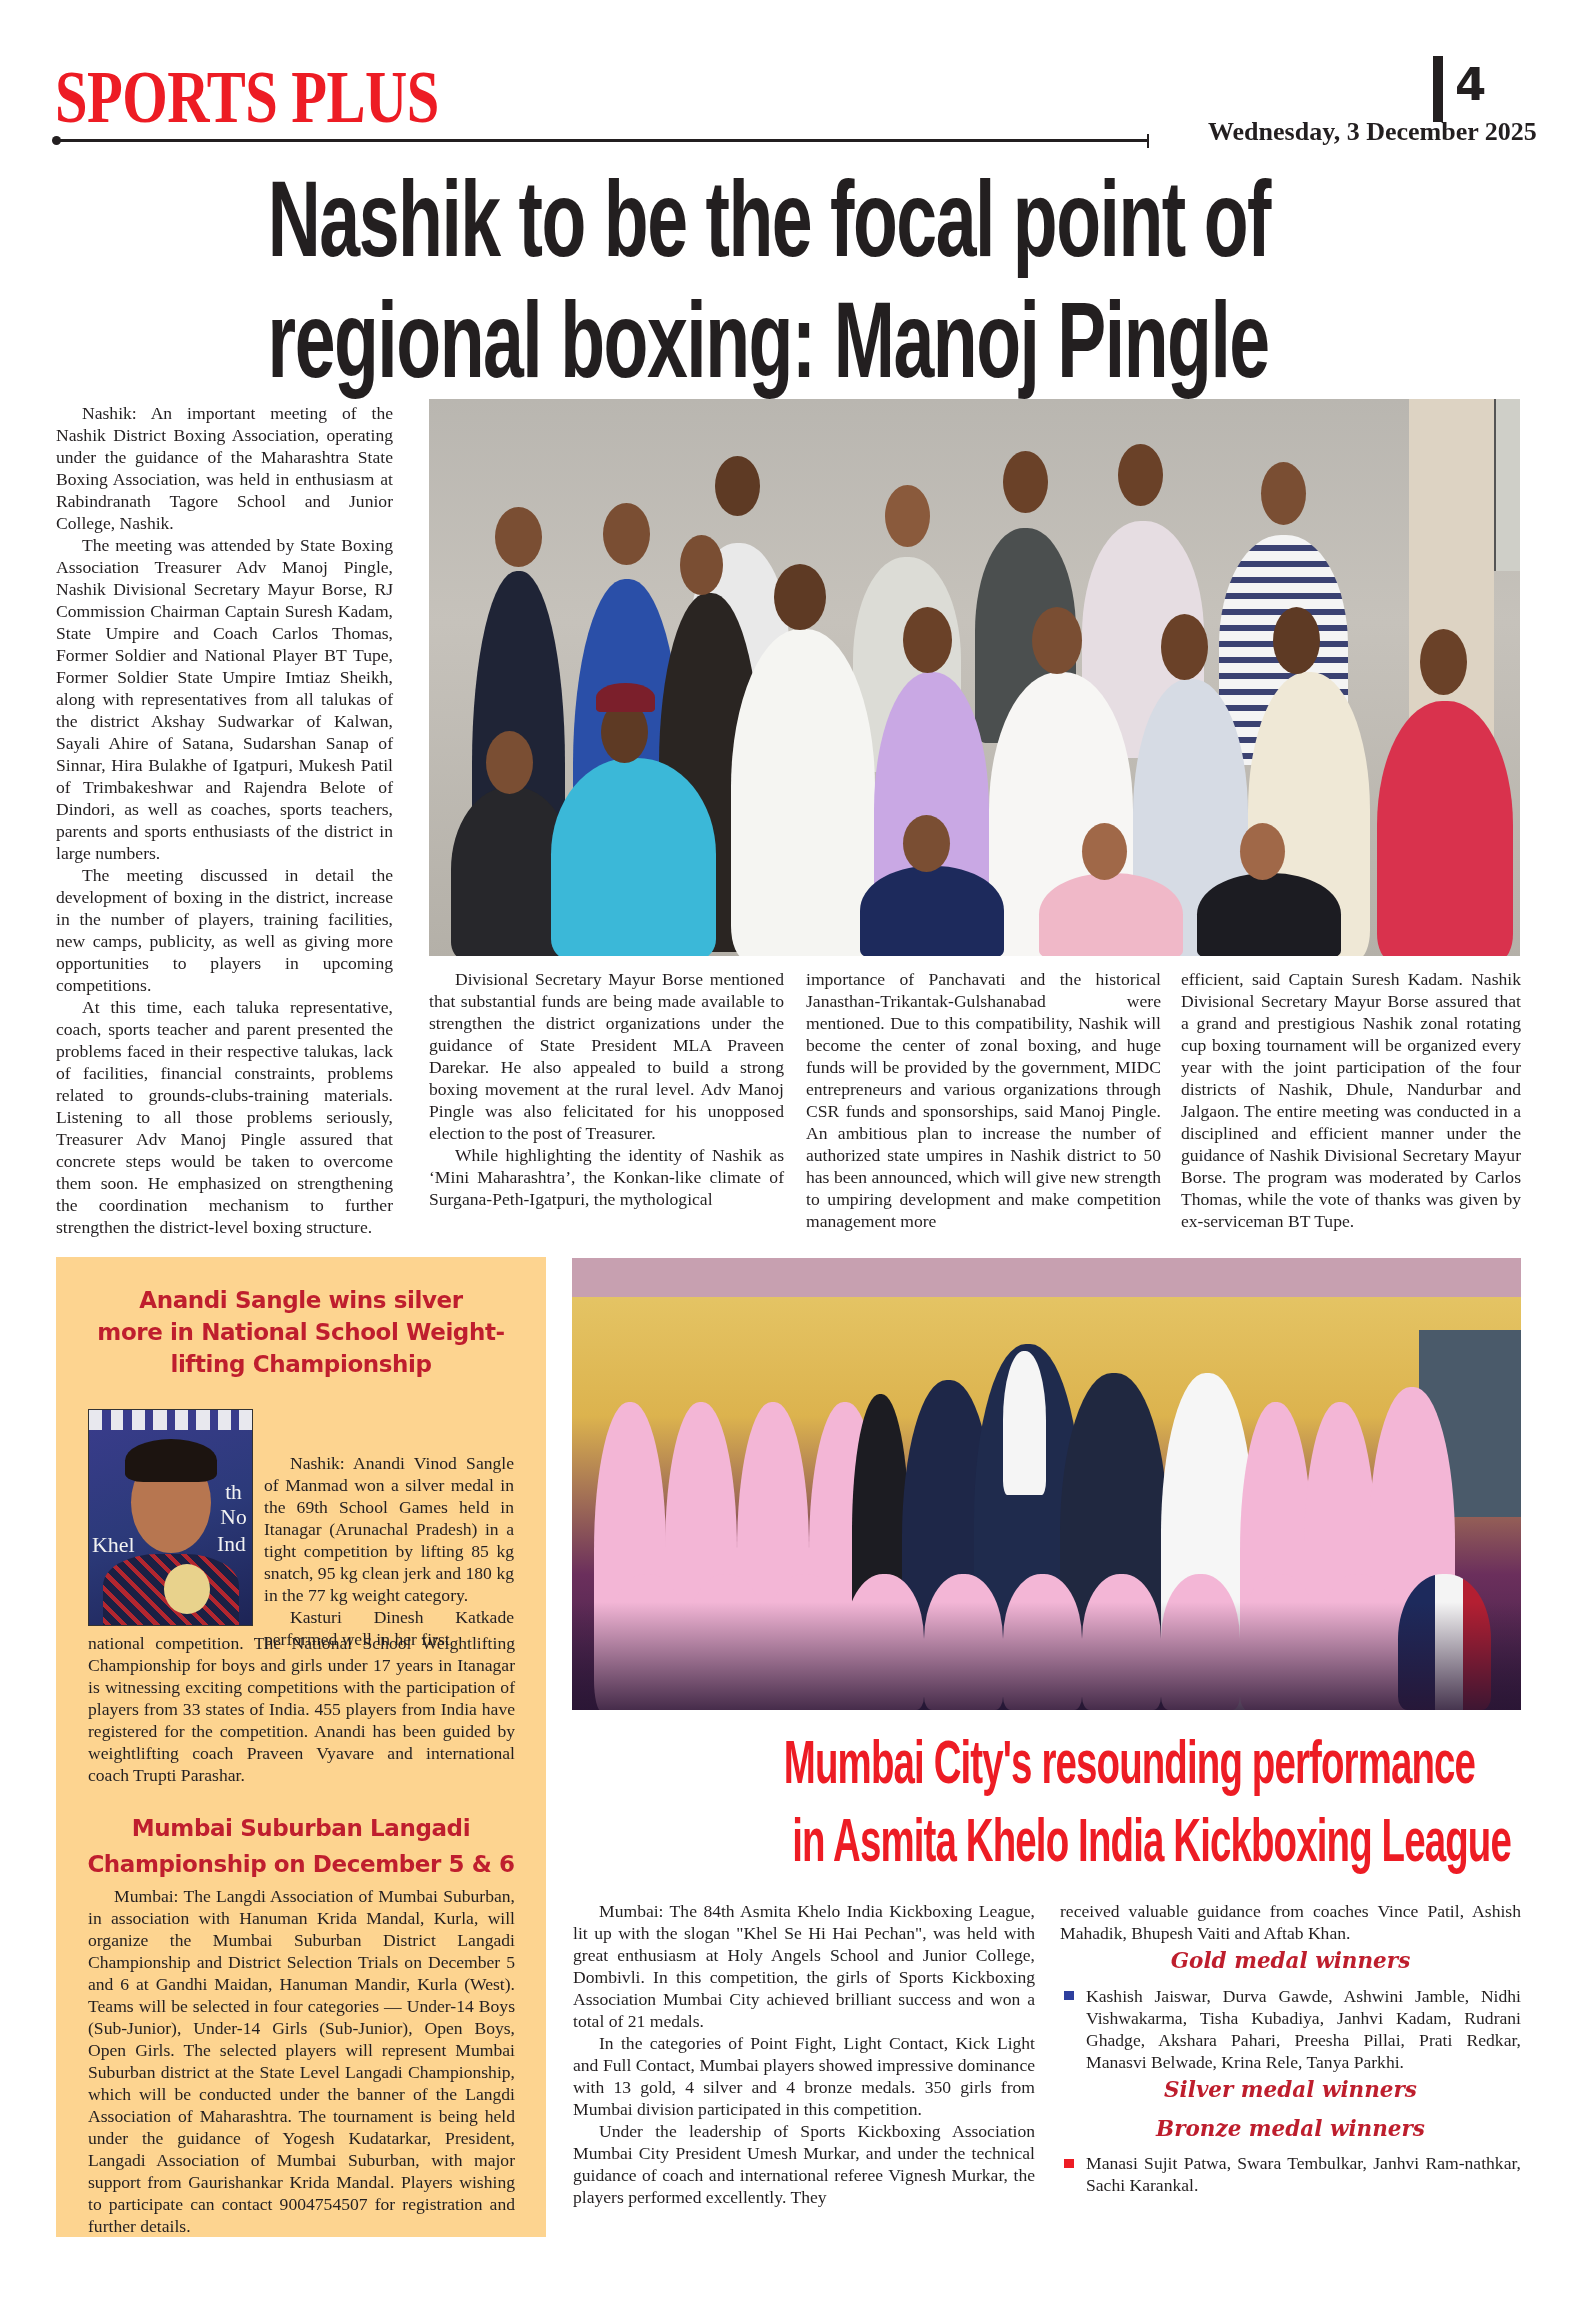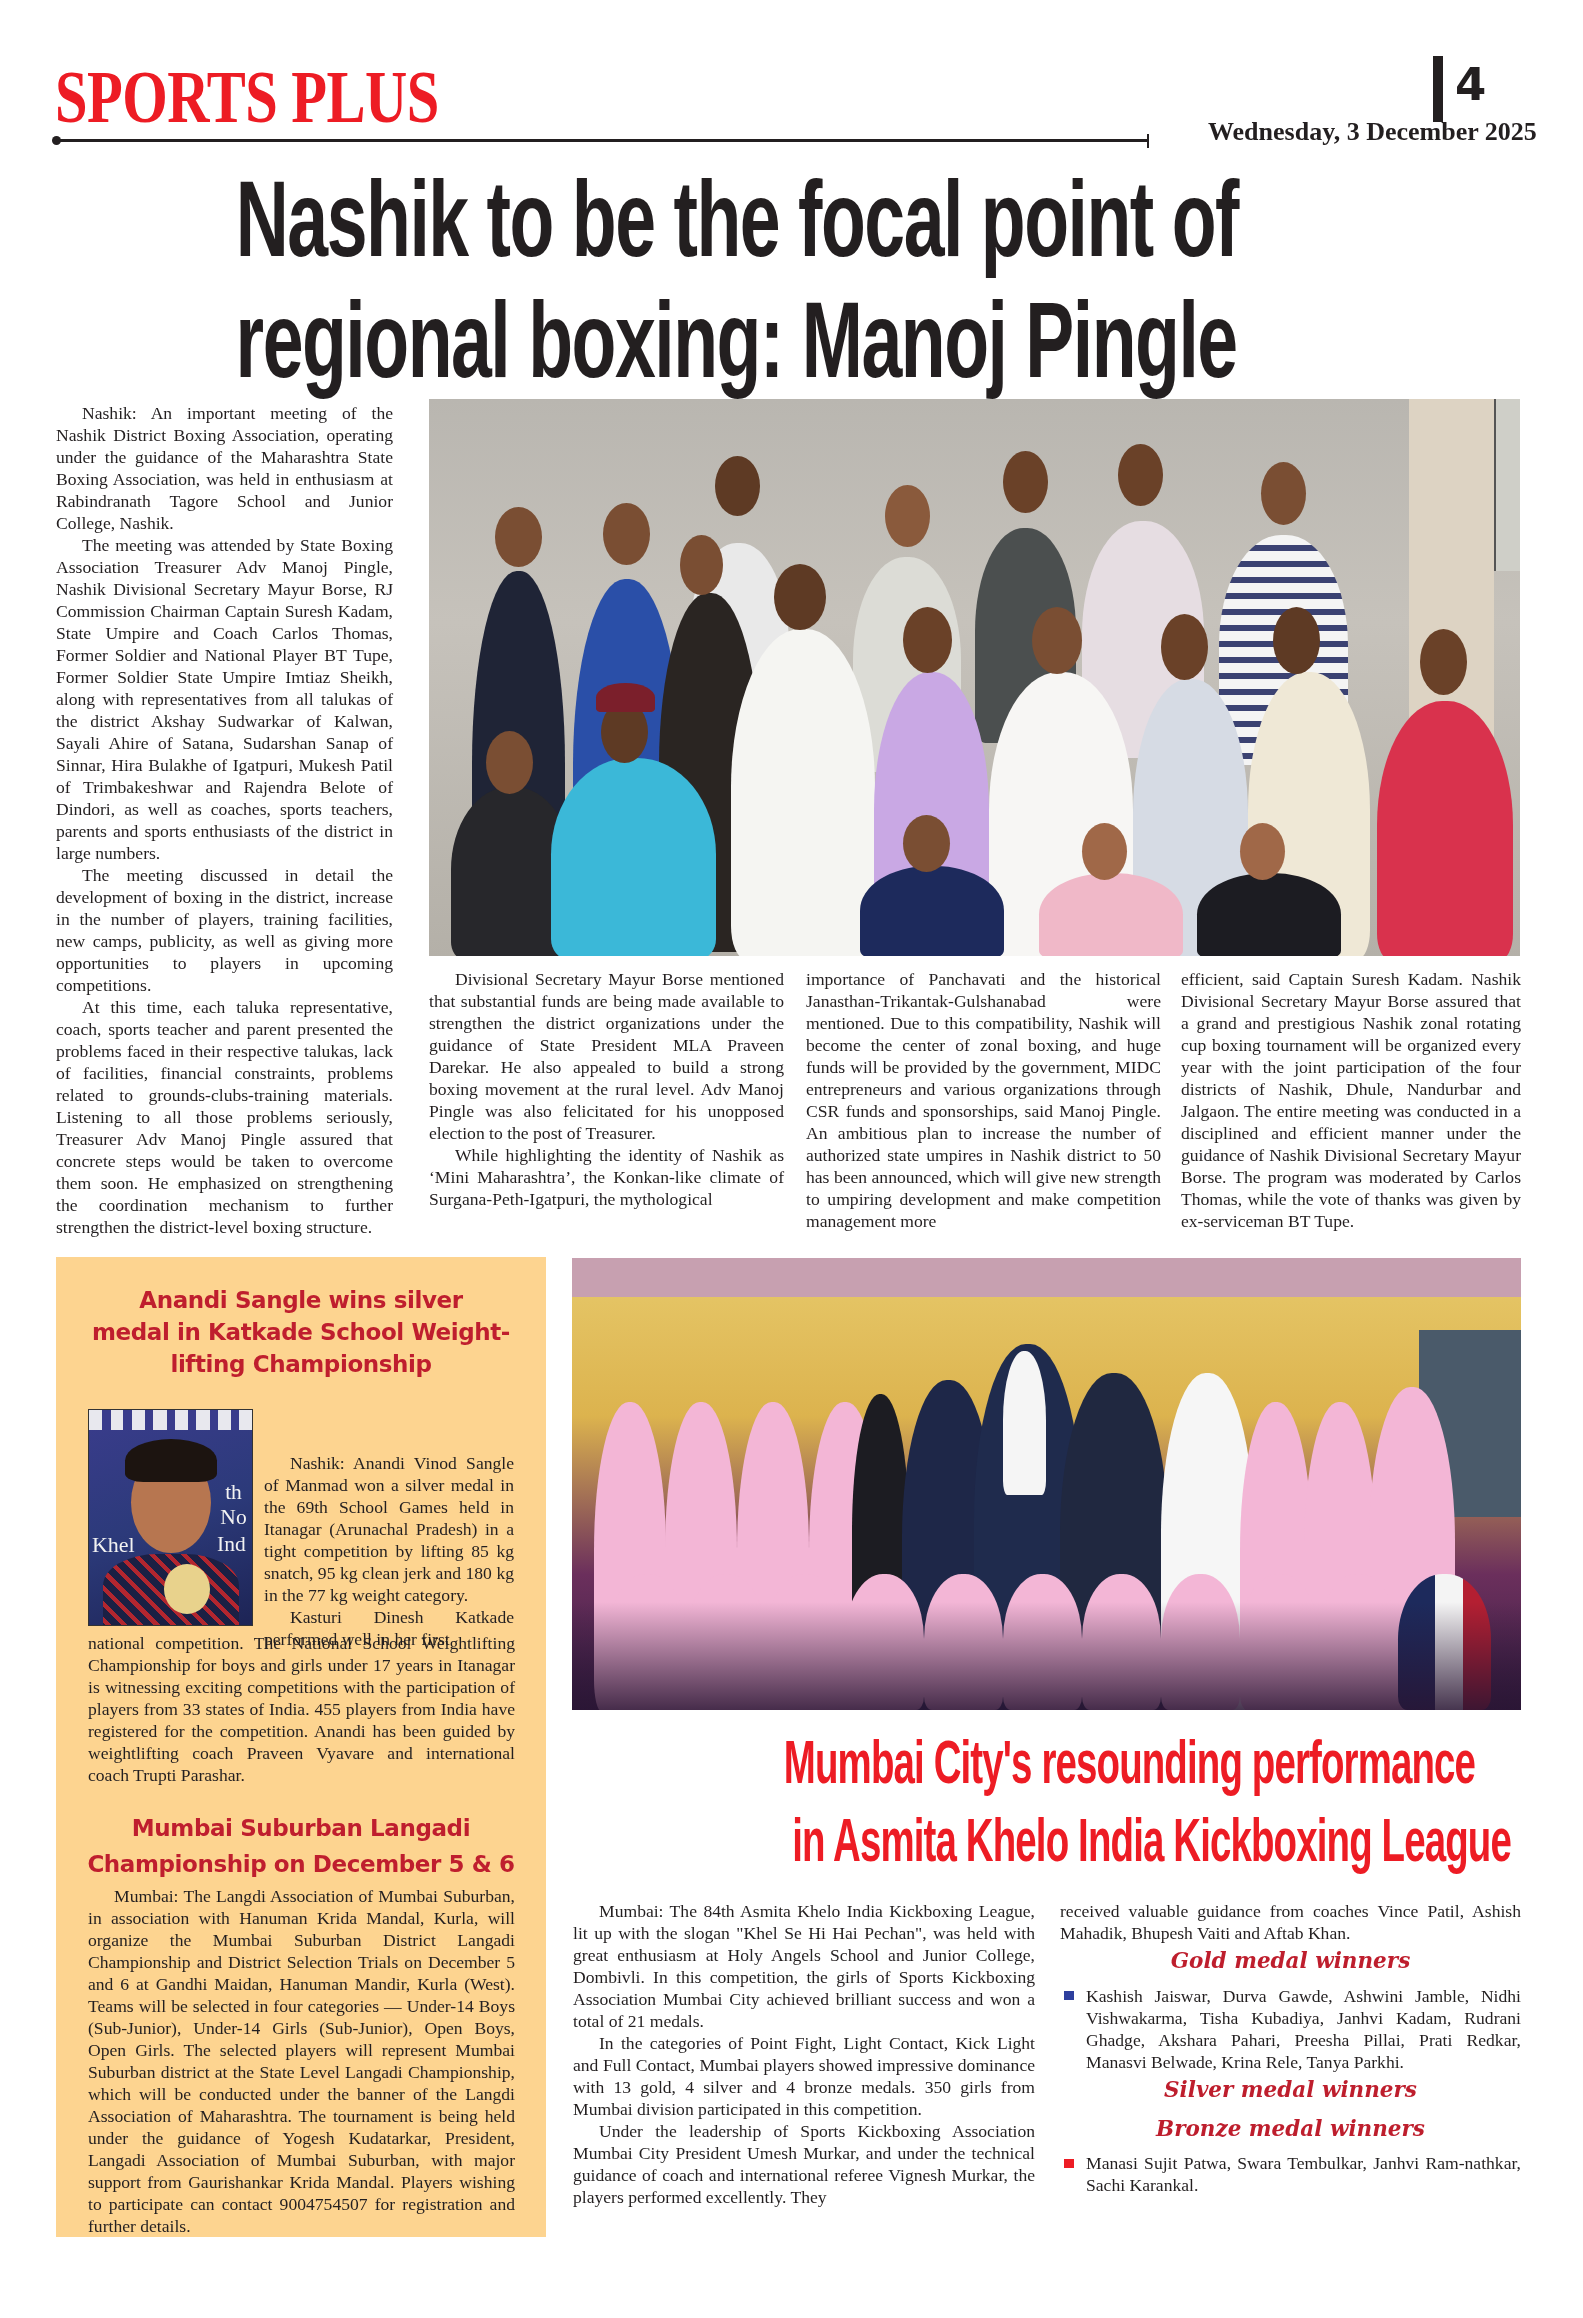--- a/index.html
+++ b/index.html
@@ -25,21 +25,21 @@
   }
   .date {
     position: absolute; left: 1208px; top: 119px; font-family: "Liberation Serif", serif;
     font-weight: bold; font-size: 26px; line-height: 1; color: #231f20; white-space: nowrap;
   }
 
   
   .headline {
     position: absolute; left: 0; top: 158px; width: 1443px; text-align: center;
     font-family: "Liberation Sans", sans-serif; font-weight: bold;
-    font-size: 108px; line-height: 121px; color: #231f20; letter-spacing: -2.2px;
+    font-size: 108px; line-height: 121px; color: #231f20; letter-spacing: -2.2px; padding-left: 32px;
   }
   .headline span { display: inline-block; transform: scaleX(0.68); transform-origin: center; white-space: nowrap; }
 
   
   .col {
     position: absolute; font-family: "Liberation Serif", serif; font-size: 17.6px;
     line-height: 22px; text-align: justify; color: #231f20;
   }
   .col p { text-indent: 26px; }
   .col p.noindent { text-indent: 0; }
@@ -167,21 +167,21 @@
 <div class="col" style="left:806px; top:968px; width:355px;">
   <p class="noindent">importance of Panchavati and the historical Janasthan-Trikantak-Gulshanabad were mentioned. Due to this compatibility, Nashik will become the center of zonal boxing, and huge funds will be provided by the government, MIDC entrepreneurs and various organizations through CSR funds and sponsorships, said Manoj Pingle. An ambitious plan to increase the number of authorized state umpires in Nashik district to 50 has been announced, which will give new strength to umpiring development and make competition management more</p>
 </div>
 <div class="col" style="left:1181px; top:968px; width:340px;">
   <p class="noindent">efficient, said Captain Suresh Kadam. Nashik Divisional Secretary Mayur Borse assured that a grand and prestigious Nashik zonal rotating cup boxing tournament will be organized every year with the joint participation of the four districts of Nashik, Dhule, Nandurbar and Jalgaon. The entire meeting was conducted in a disciplined and efficient manner under the guidance of Nashik Divisional Secretary Mayur Borse. The program was moderated by Carlos Thomas, while the vote of thanks was given by ex-serviceman BT Tupe.</p>
 </div>
 
 <div class="sidebox">
   <div class="side-head" style="top:27px;">
     <div>Anandi Sangle wins silver</div>
-    <div>medal in Katkade School Weight-</div>
+    <div>more in National School Weight-</div>
     <div>lifting Championship</div>
   </div>
 
   <div class="portrait">
     <div style="position:absolute; left:0; top:0; width:100%; height:20px; background:repeating-linear-gradient(90deg,#e8e8ee 0 13px,#3a3c8c 13px 21.5px);"></div>
     <div style="position:absolute; left:42px; top:42px; width:80px; height:101px; border-radius:50%; background:#b77650;"></div>
     <div style="position:absolute; left:36px; top:29px; width:92px; height:43px; border-radius:50% 50% 20% 20%; background:#1c1410;"></div>
     <div style="position:absolute; left:14.4px; top:144px; width:136px; height:79px; border-radius:40% 40% 0 0; background:repeating-linear-gradient(45deg,#1b2044 0 7.2px,#b2262f 7.2px 11.5px);"></div>
     <div style="position:absolute; left:75px; top:154px; width:46px; height:50px; border-radius:50%; background:#e8d28c;"></div>
     <div style="position:absolute; left:2.9px; top:122px; font-family:'Liberation Serif',serif; font-size:22px; color:#f2f2f2;">Khel</div>

